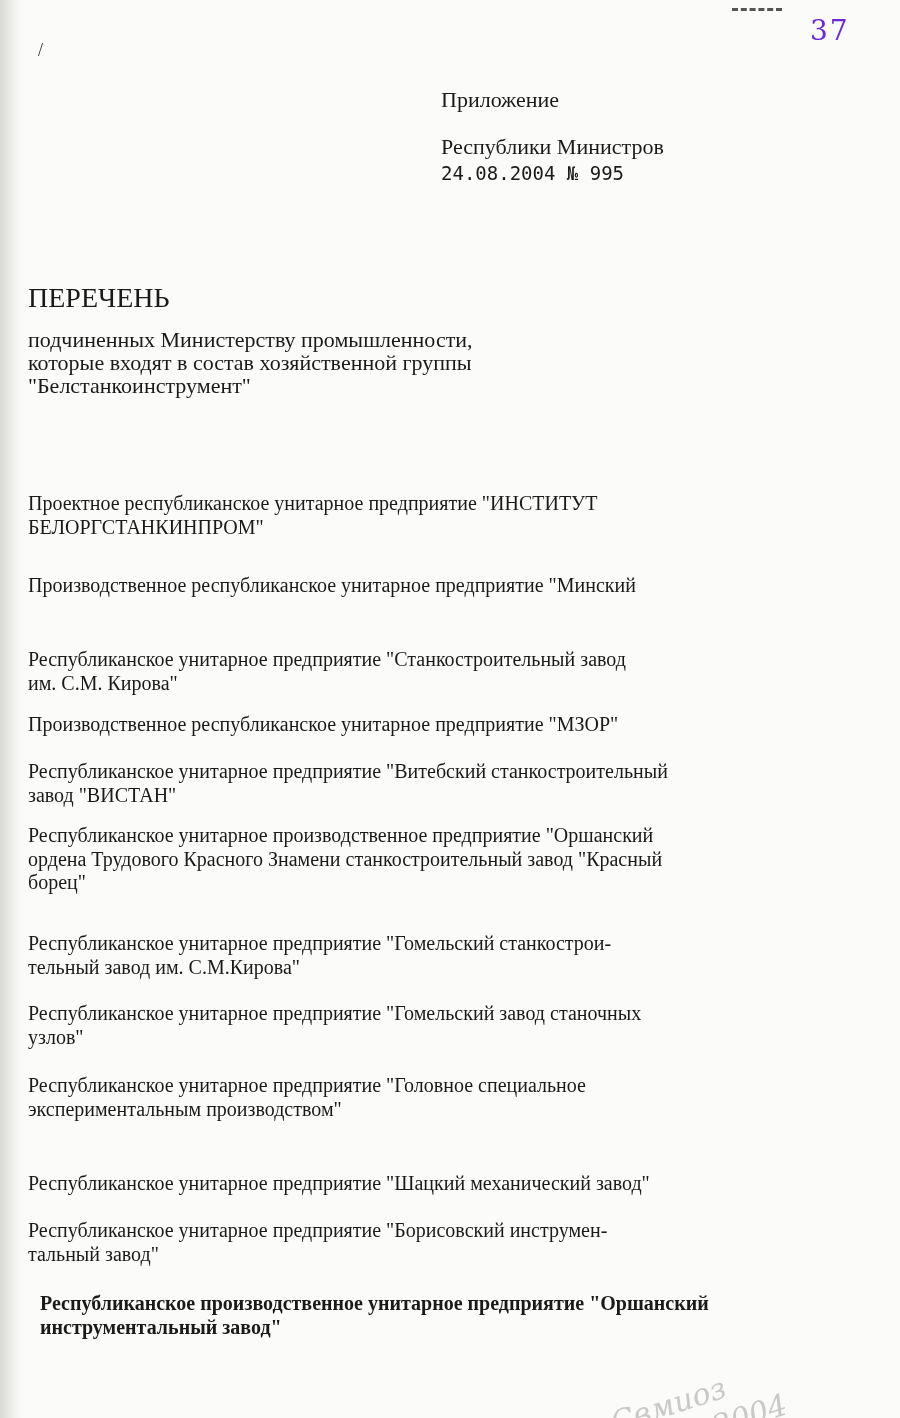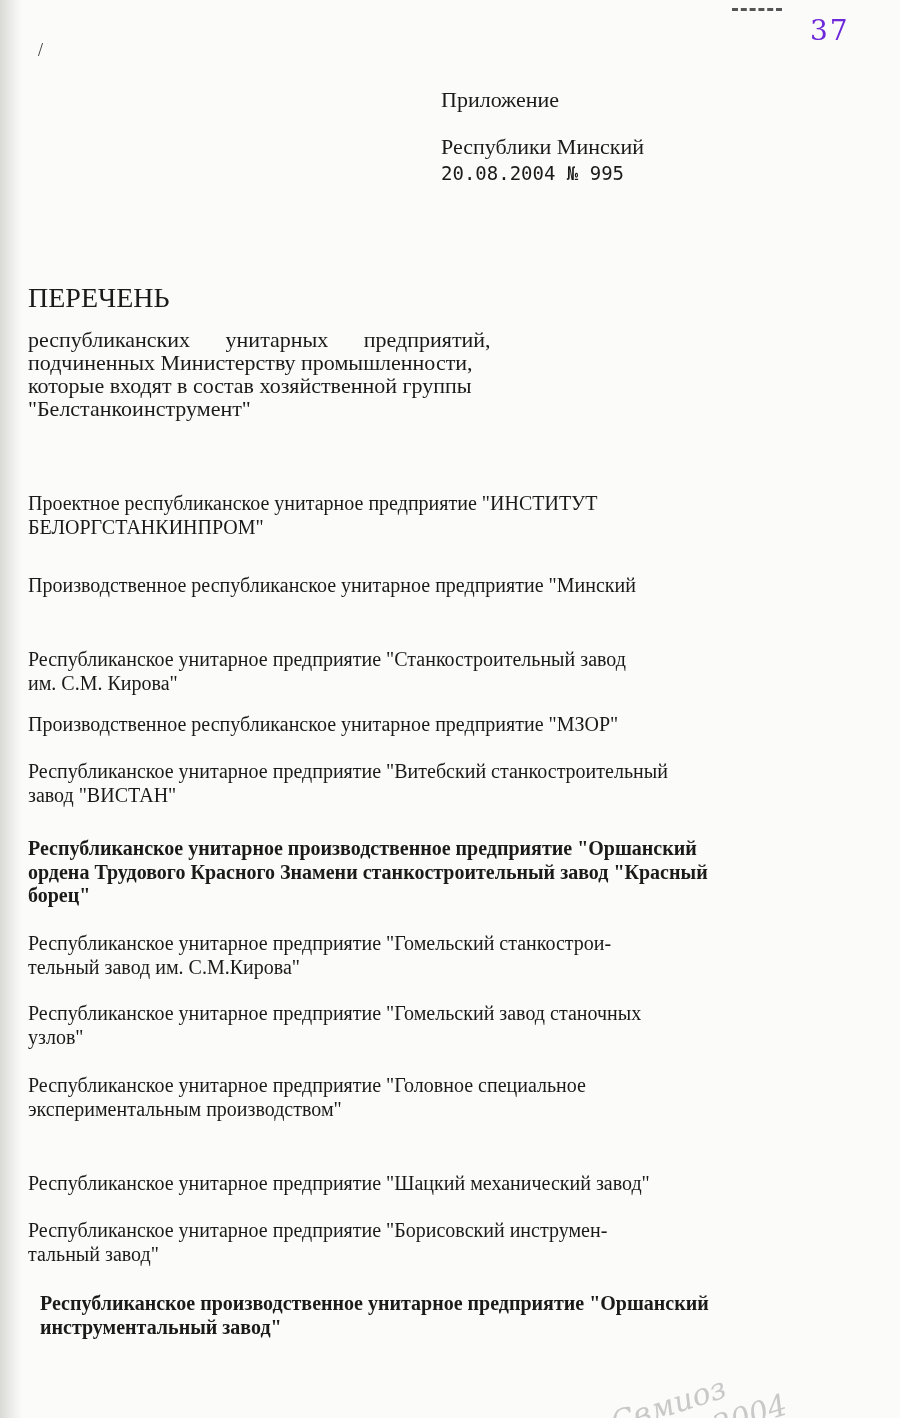--- a/index.html
+++ b/index.html
@@ -43,28 +43,27 @@
 <body>
 
 <div class="page-shadow"></div>
 <div class="top-dashes"></div>
 <div class="page-number">37</div>
 <div class="tick-mark">/</div>
 
 <div class="header-block">
   <div>Приложение</div>
   <div class="gap"></div>
-  <div>Республики Минский</div>
-  <div class="header-date">20.08.2004 № 995</div>
+  <div>Республики Министров</div>
+  <div class="header-date">24.08.2004 № 995</div>
 </div>
 
 <div class="title">ПЕРЕЧЕНЬ</div>
 
 <div class="subtitle">
-  <span style="word-spacing:30px">республиканских      унитарных      предприятий,</span>
   <span>подчиненных Министерству промышленности,</span>
   <span>которые входят в состав хозяйственной группы</span>
   <span>"Белстанкоинструмент"</span>
 </div>
 
 <div class="entries" id="entries">
     <div class="entry" style="position: absolute; left: 0px; width: 826px; top: 0px;">
       <span>Проектное   республиканское   унитарное   предприятие   "ИНСТИТУТ</span>
       <span class="last">БЕЛОРГСТАНКИНПРОМ"</span>
     </div>
@@ -75,21 +74,21 @@
       <span>Республиканское   унитарное   предприятие   "Станкостроительный   завод</span>
       <span class="last">им. С.М. Кирова"</span>
     </div>
     <div class="entry" style="position: absolute; left: 0px; width: 826px; top: 221px;">
       <span class="last">Производственное республиканское унитарное предприятие "МЗОР"</span>
     </div>
     <div class="entry" style="position: absolute; left: 0px; width: 826px; top: 268px;">
       <span>Республиканское унитарное предприятие "Витебский станкостроительный</span>
       <span class="last">завод "ВИСТАН"</span>
     </div>
-    <div class="entry" style="position: absolute; left: 0px; width: 826px; top: 345px; font-weight: bold;">
+    <div class="entry" style="position: absolute; left: 0px; width: 826px; top: 332px;">
       <span>Республиканское унитарное производственное предприятие "Оршанский</span>
       <span>ордена Трудового Красного Знамени станкостроительный завод "Красный</span>
       <span class="last">борец"</span>
     </div>
     <div class="entry" style="position: absolute; left: 0px; width: 826px; top: 440px;">
       <span>Республиканское   унитарное   предприятие   "Гомельский   станкострои-</span>
       <span class="last">тельный завод им. С.М.Кирова"</span>
     </div>
     <div class="entry" style="position: absolute; left: 0px; width: 826px; top: 510px;">
       <span>Республиканское  унитарное  предприятие  "Гомельский  завод  станочных</span>

